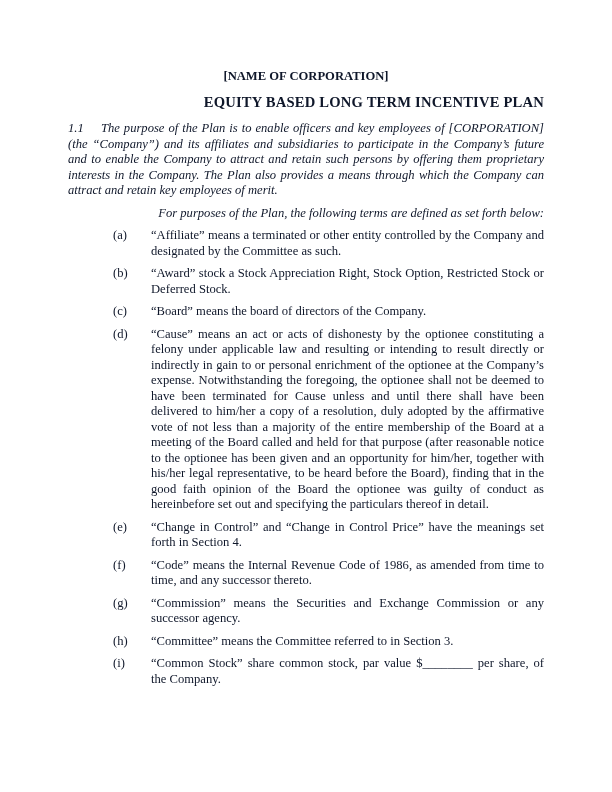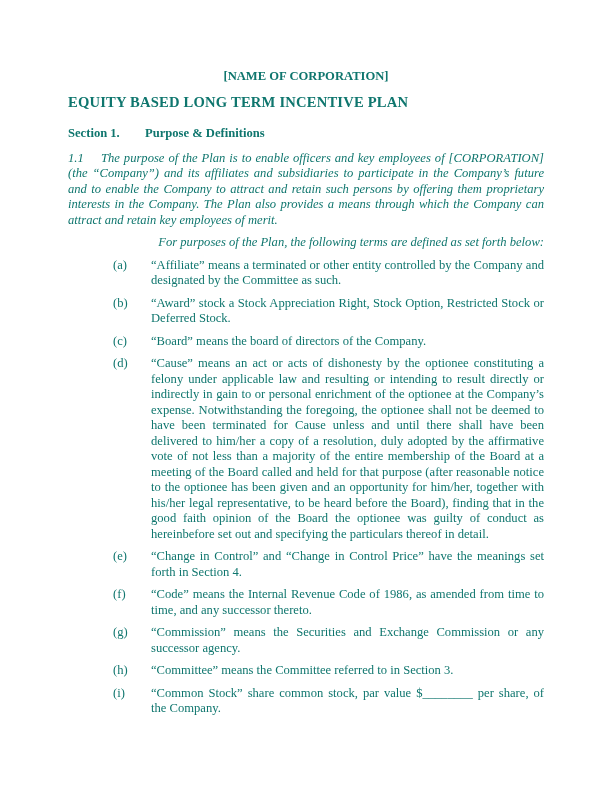--- a/index.html
+++ b/index.html
@@ -10,32 +10,32 @@
   .page {
     position: relative;
     width: 612px;
     height: 792px;
     box-sizing: border-box;
     background: #ffffff;
     padding: 68px 68px 0 68px;
     font-family: "Liberation Serif", "DejaVu Serif", serif;
     font-size: 12.6px;
     line-height: 15.5px;
-    color: #0f766e;
+    color: #0f172a;
     overflow: hidden;
   }
   .title-top {
     text-align: center;
     font-weight: bold;
     font-size: 12.6px;
     line-height: 16px;
     margin: 0;
   }
   .title-main {
-    text-align: left;
+    text-align: right;
     font-weight: bold;
     font-size: 14.6px;
     line-height: 19px;
     margin: 9px 0 0 0;
     letter-spacing: 0.2px;
   }
   .section-heading {
     font-weight: bold;
     margin: 14px 0 0 0;
   }
@@ -71,23 +71,20 @@
 </style>
 </head>
 <body>
 
 <div class="page">
 
   <div class="title-top">[NAME OF CORPORATION]</div>
 
   <div class="title-main">EQUITY BASED LONG TERM INCENTIVE PLAN</div>
 
-  <div class="section-heading">
-    <span class="sec-num">Section 1.</span><span class="sec-title">Purpose &amp; Definitions</span>
-  </div>
 
   <p class="body-para">
     <span class="para-num">1.1</span><span>The purpose of the Plan is to enable officers and key employees of [CORPORATION] (the “Company”) and its affiliates and subsidiaries to participate in the Company’s future and to enable the Company to attract and retain such persons by offering them proprietary interests in the Company. The Plan also provides a means through which the Company can attract and retain key employees of merit.</span>
   </p>
 
   <p class="body-para intro-para">For purposes of the Plan, the following terms are defined as set forth below:</p>
 
   <div class="def">
     <span class="def-label">(a)</span>
     <span class="def-text">“Affiliate” means a terminated or other entity controlled by the Company and designated by the Committee as such.</span>

